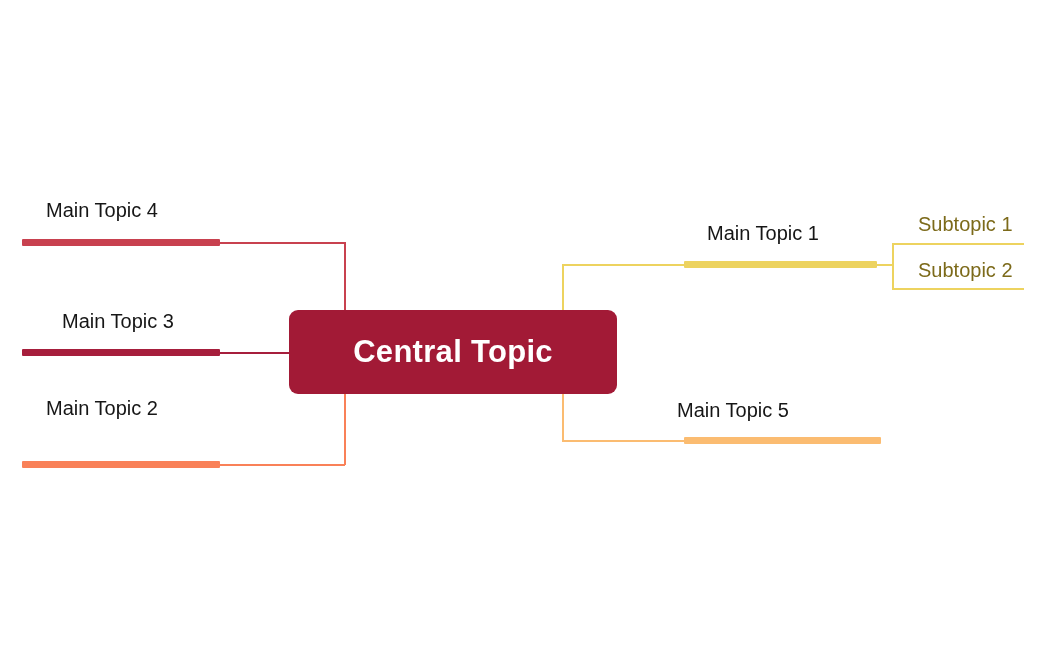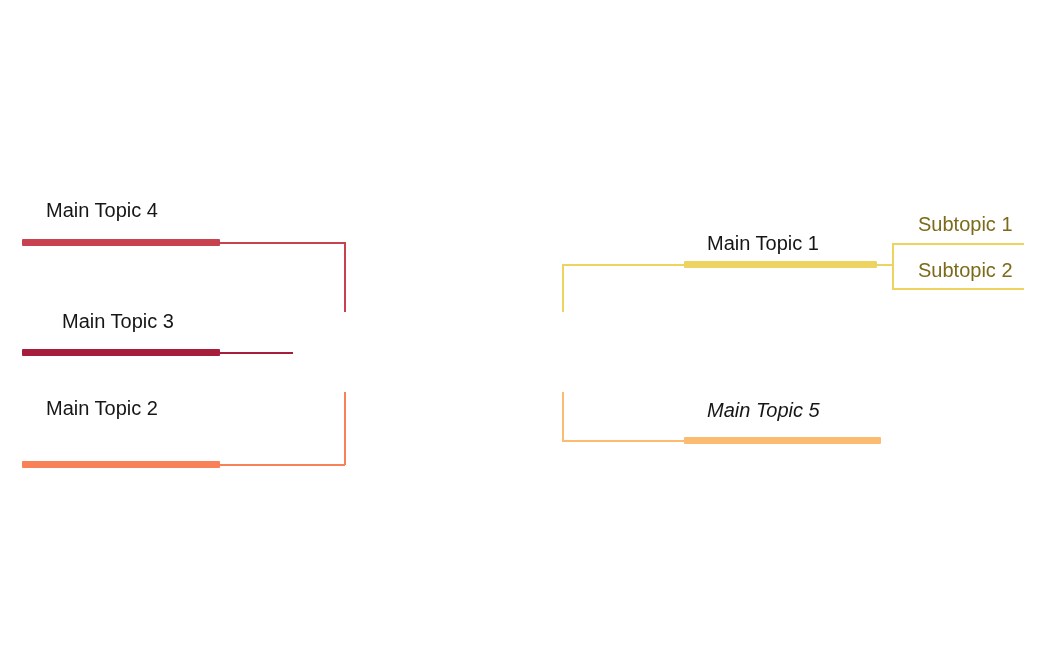--- a/index.html
+++ b/index.html
@@ -107,20 +107,23 @@
 
   <div class="bar" style="left:22px; top:239px; width:198px; background:#C8414F;"></div>
   <div class="bar" style="left:22px; top:349px; width:198px; background:#A61E3C;"></div>
   <div class="bar" style="left:22px; top:461px; width:198px; background:#F98158;"></div>
   <div class="bar" style="left:684px; top:261px; width:193px; background:#EDD35F;"></div>
   <div class="bar" style="left:684px; top:437px; width:197px; background:#FBBC71;"></div>
 
   <div class="topic-label" style="left:46px; top:200px;">Main Topic 4</div>
   <div class="topic-label" style="left:62px; top:311px;">Main Topic 3</div>
   <div class="topic-label" style="left:46px; top:398px;">Main Topic 2</div>
-  <div class="topic-label" style="left:707px; top:233px;">Main Topic 1</div>
-  <div class="topic-label" style="left:707px; top:400px;font-style:italic;">Main Topic 5</div>
+  <div class="topic-label" style="left:707px; top:223px;">Main Topic 1</div>
+  <div class="topic-label" style="left:677px; top:400px;">Main Topic 5</div>
 
   <div class="sub-label" style="left:918px; top:214px;">Subtopic 1</div>
   <div class="sub-label" style="left:918px; top:260px;text-align:right;">Subtopic 2</div>
 
+  <div class="central-node">
+    <span class="central-node-label">Central Topic</span>
+  </div>
 
 </div>
 
 </body></html>

